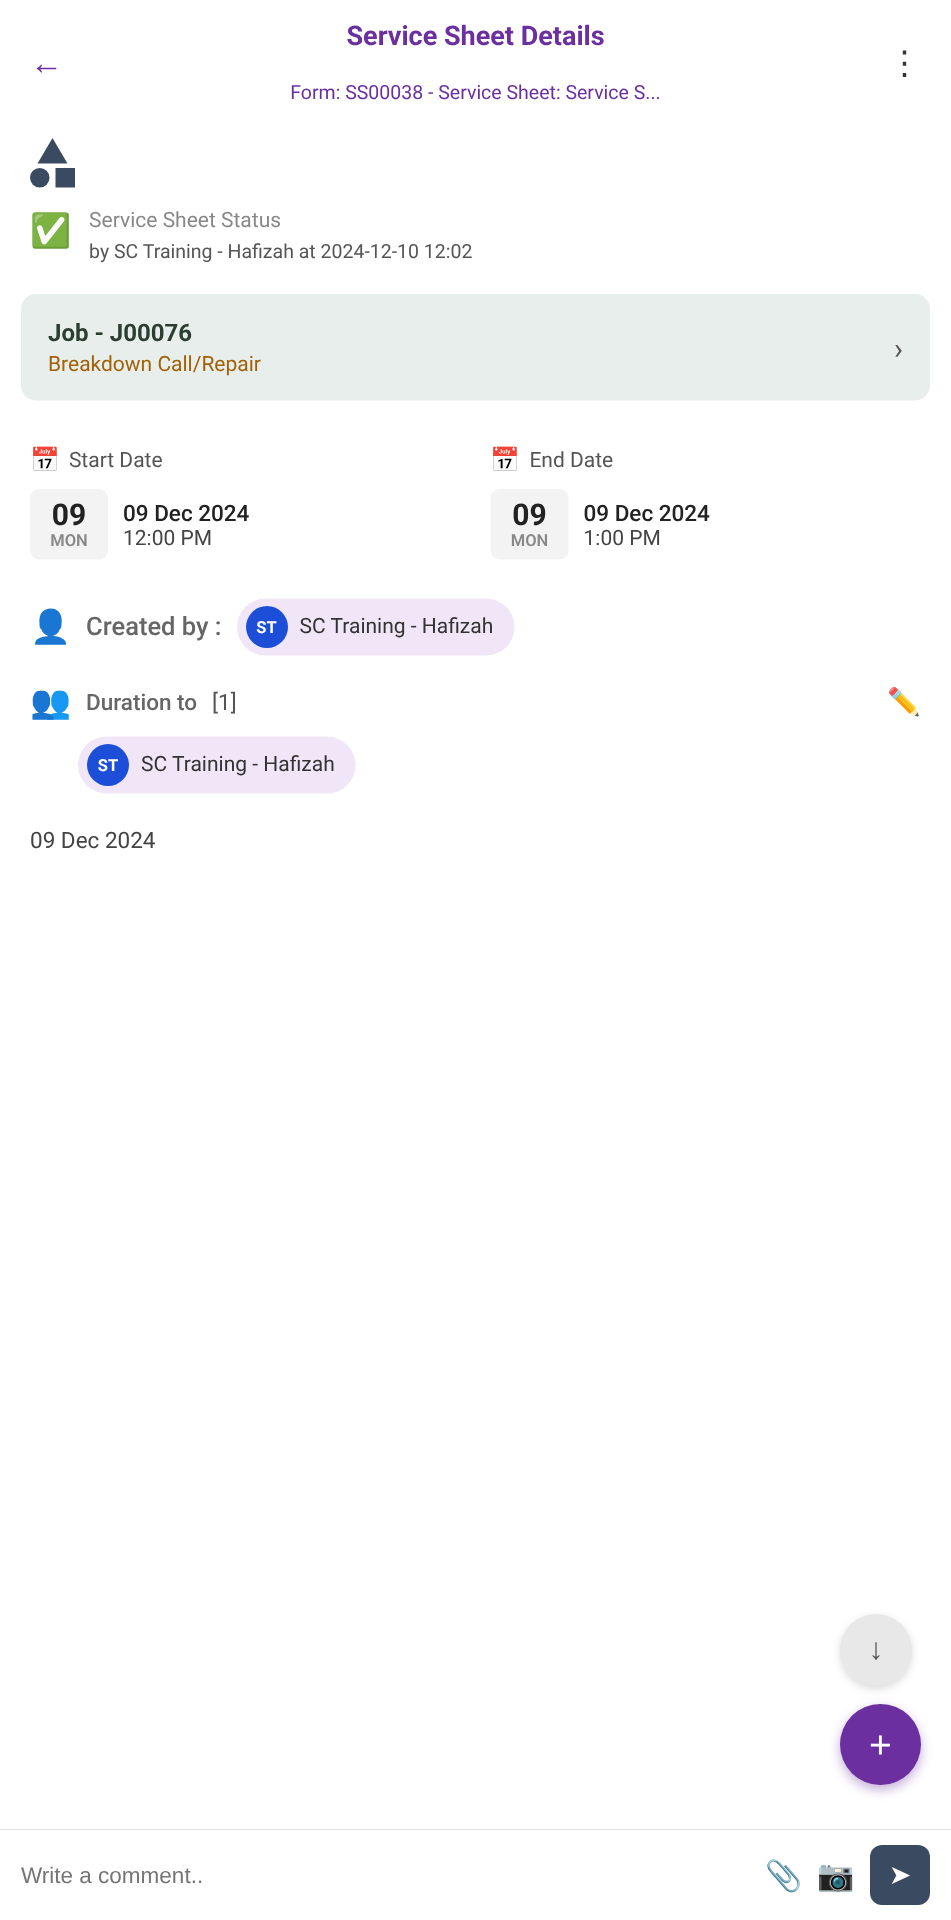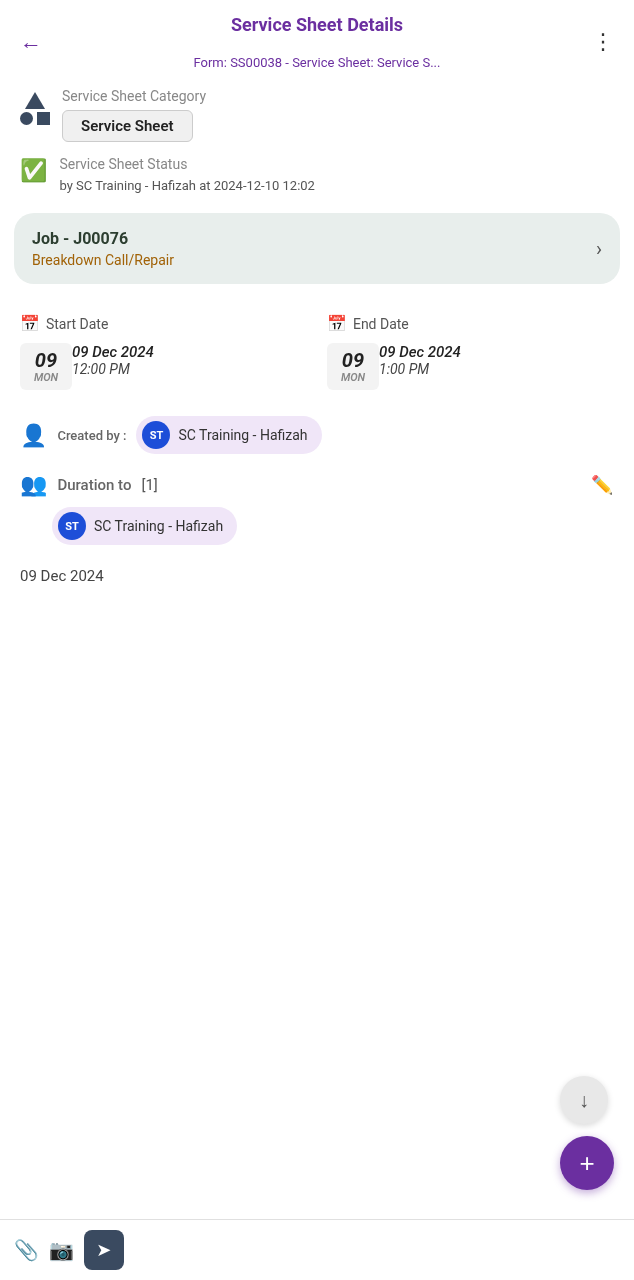--- a/index.html
+++ b/index.html
@@ -112,21 +112,21 @@
     }
     .status-by {
       font-size: 13px;
       color: #555;
       margin-top: 2px;
     }
 
     
     .job-card {
       background: #e8eeec;
-      border-radius: 20px;
+      border-radius: 10px;
       margin: 20px 14px;
       padding: 16px 18px;
       display: flex;
       align-items: center;
       justify-content: space-between;
       cursor: pointer;
     }
     .job-card-content {}
     .job-card-title {
       font-size: 16px;
@@ -161,21 +161,22 @@
       gap: 6px;
       color: #555;
       font-size: 14px;
       margin-bottom: 10px;
     }
     .date-heading-icon {
       font-size: 16px;
     }
     .date-value-row {
       display: flex;
-      font-style: italic;
+      align-items: center;
+      gap: 10px;
     }
     .date-box {
       background: #f3f3f3;
       border-radius: 6px;
       padding: 6px 10px;
       text-align: center;
       min-width: 52px;
     }
     .date-box-day {
       font-size: 20px;
@@ -213,21 +214,21 @@
       align-items: center;
       gap: 10px;
       padding: 16px 20px 10px 20px;
     }
     .meta-icon {
       color: #555;
       font-size: 22px;
     }
     .meta-label {
       color: #666;
-      font-size: 13px;
+      font-size: 17px;
       font-weight: 500;
     }
     .user-chip {
       display: inline-flex;
       align-items: center;
       gap: 8px;
       background: #f0e6f8;
       border-radius: 20px;
       padding: 5px 14px 5px 6px;
     }
@@ -408,24 +409,20 @@
   <button class="more-btn">⋮</button>
 </div>
 
 <div class="category-row">
   <div class="category-icon">
     <div class="shape-triangle"></div>
     <div class="shapes-row">
       <div class="shape-circle-small"></div>
       <div class="shape-square-small"></div>
     </div>
-  </div>
-  <div>
-    <div class="category-label">Service Sheet Category</div>
-    <span class="category-badge">Service Sheet</span>
   </div>
 </div>
 
 <div class="status-row">
   <div class="status-check">✅</div>
   <div>
     <div class="status-label">Service Sheet Status</div>
     <div class="status-by">by SC Training - Hafizah at 2024-12-10 12:02</div>
   </div>
 </div>
@@ -502,18 +499,19 @@
 <div class="bottom-date-section">
   <div class="bottom-date-value">09 Dec 2024</div>
 </div>
 
 <div class="fab-container">
   <button class="fab-down">↓</button>
   <button class="fab-add">+</button>
 </div>
 
 <div class="comment-bar">
+  <input class="comment-input" type="text" placeholder="Write a comment.." style="">
   <span class="comment-icon">📎</span>
   <span class="comment-icon">📷</span>
   <button class="send-btn">
     <span>➤</span>
   </button>
 </div>
 
 </body></html>

